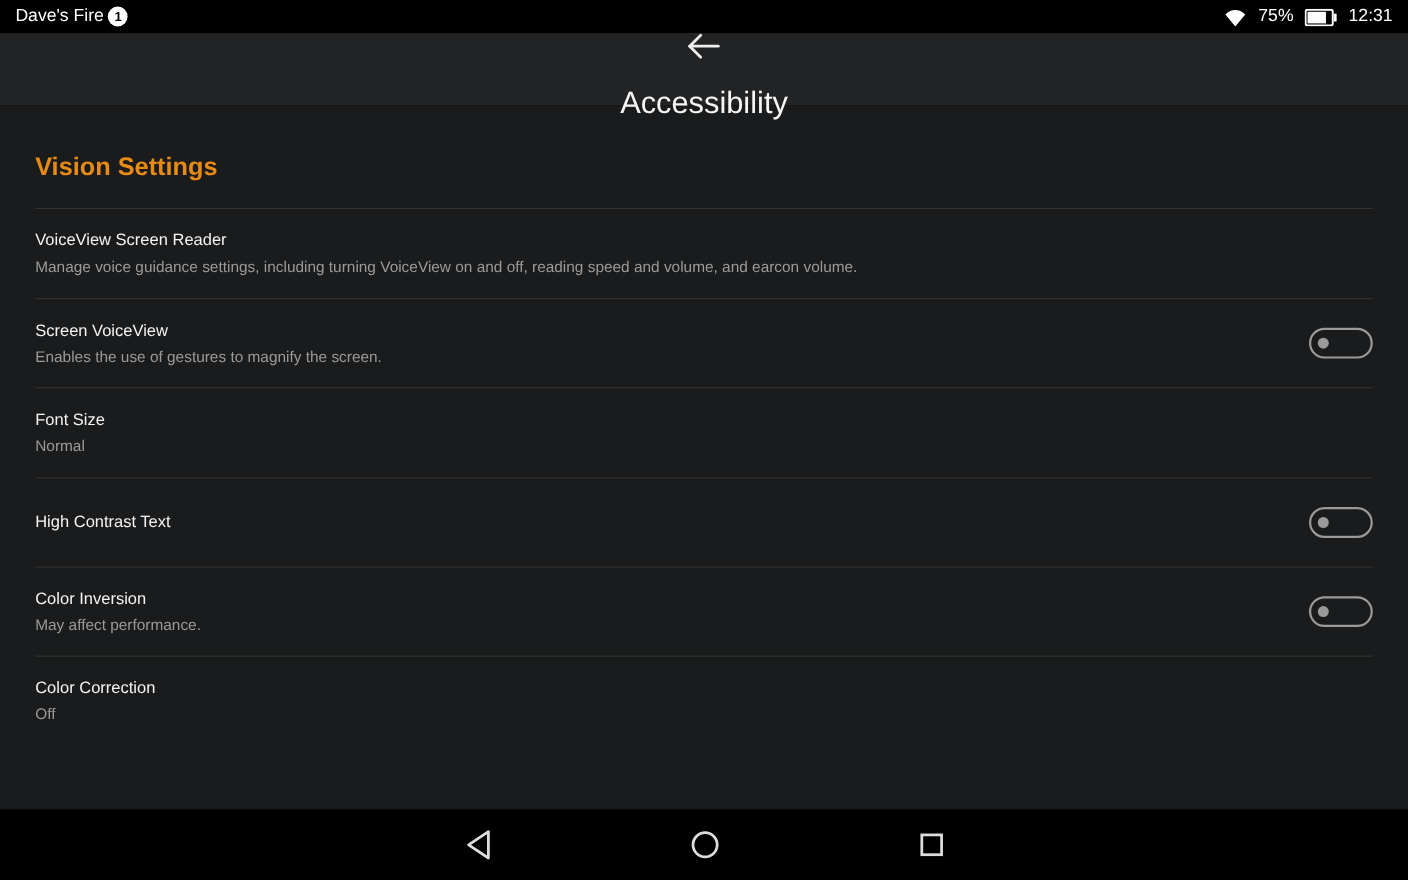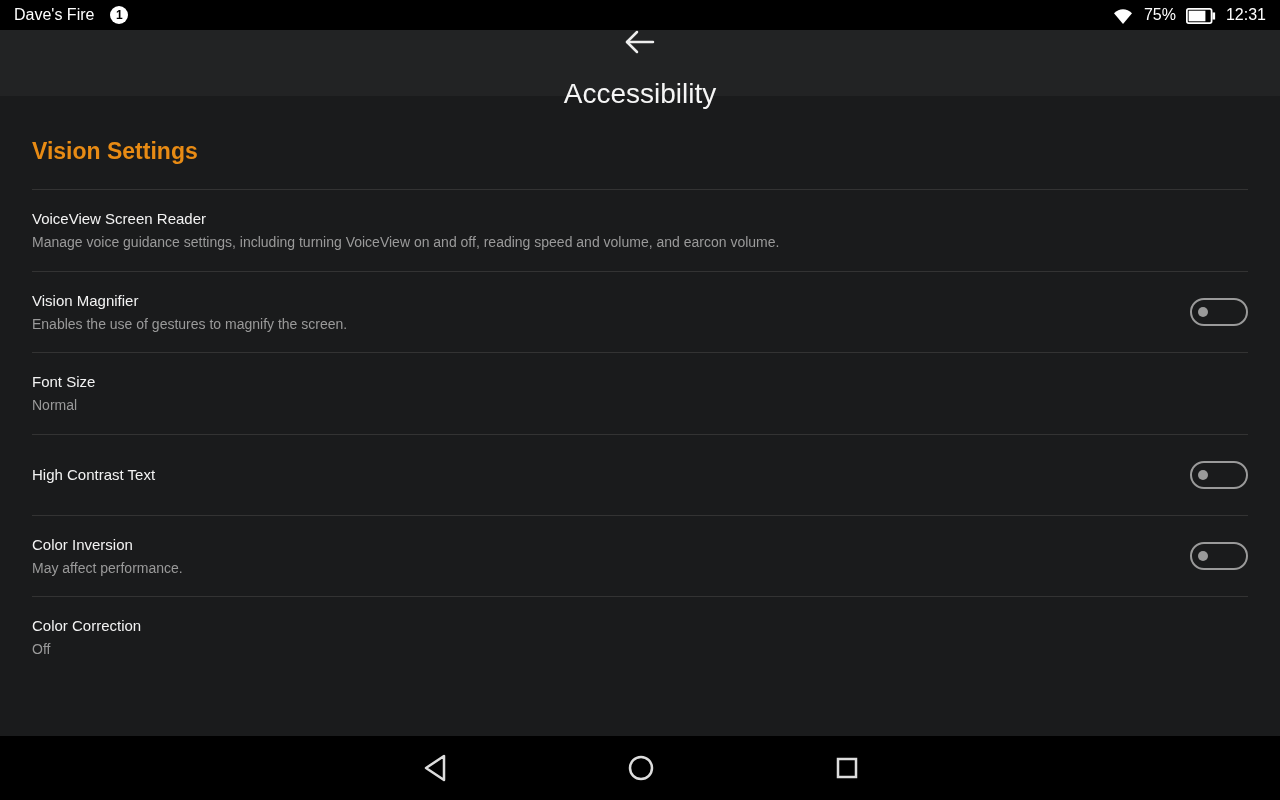--- a/index.html
+++ b/index.html
@@ -13,21 +13,21 @@
   
   .status-bar{
     height:30px;
     background:#000;
     display:flex;
     align-items:center;
     padding:0 14px;
     font-size:16px;
     color:#fff;
   }
-  .status-left{display:flex;align-items:center;gap:16px;}
+  .status-left{display:flex;align-items:center;gap:4px;}
   .badge{
     display:inline-flex;align-items:center;justify-content:center;
     width:18px;height:18px;border-radius:50%;
     background:#fff;color:#000;font-size:12px;font-weight:bold;
   }
   .status-right{margin-left:auto;display:flex;align-items:flex-end;gap:10px;}
   .wifi-icon svg,.batt-icon svg{display:block;}
   
   .app-bar{
     height:66px;
@@ -121,21 +121,21 @@
 
   <div class="row">
     <div class="row-text">
       <div class="row-title">VoiceView Screen Reader</div>
       <div class="row-sub">Manage voice guidance settings, including turning VoiceView on and off, reading speed and volume, and earcon volume.</div>
     </div>
   </div>
 
   <div class="row">
     <div class="row-text">
-      <div class="row-title">Vision Magnifier</div>
+      <div class="row-title">Screen VoiceView</div>
       <div class="row-sub">Enables the use of gestures to magnify the screen.</div>
     </div>
     <div class="toggle"></div>
   </div>
 
   <div class="row">
     <div class="row-text">
       <div class="row-title">Font Size</div>
       <div class="row-sub">Normal</div>
     </div>

